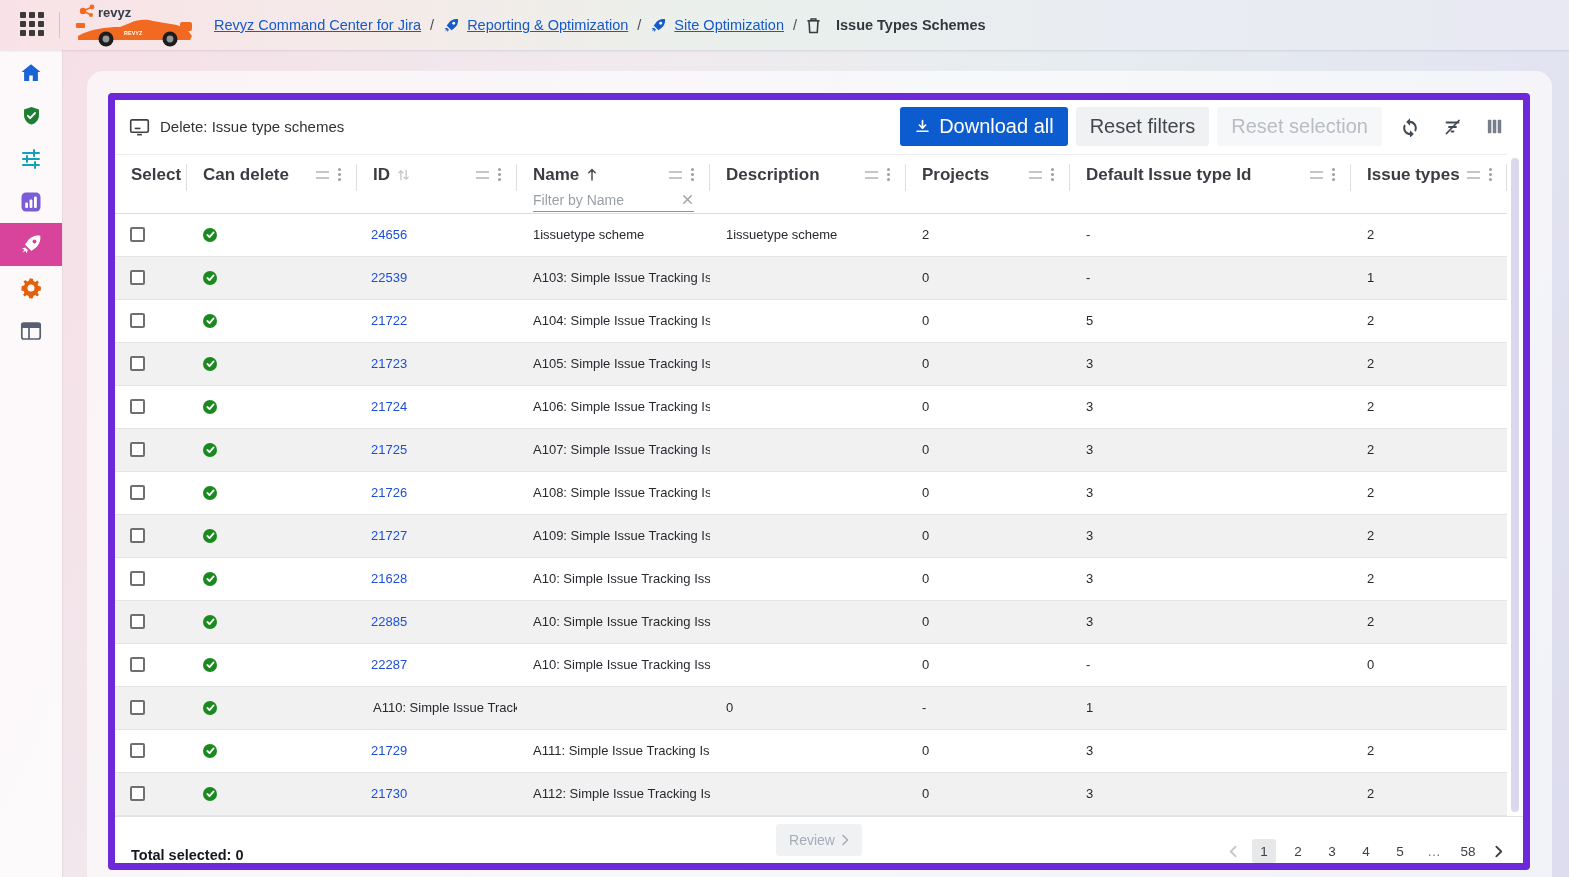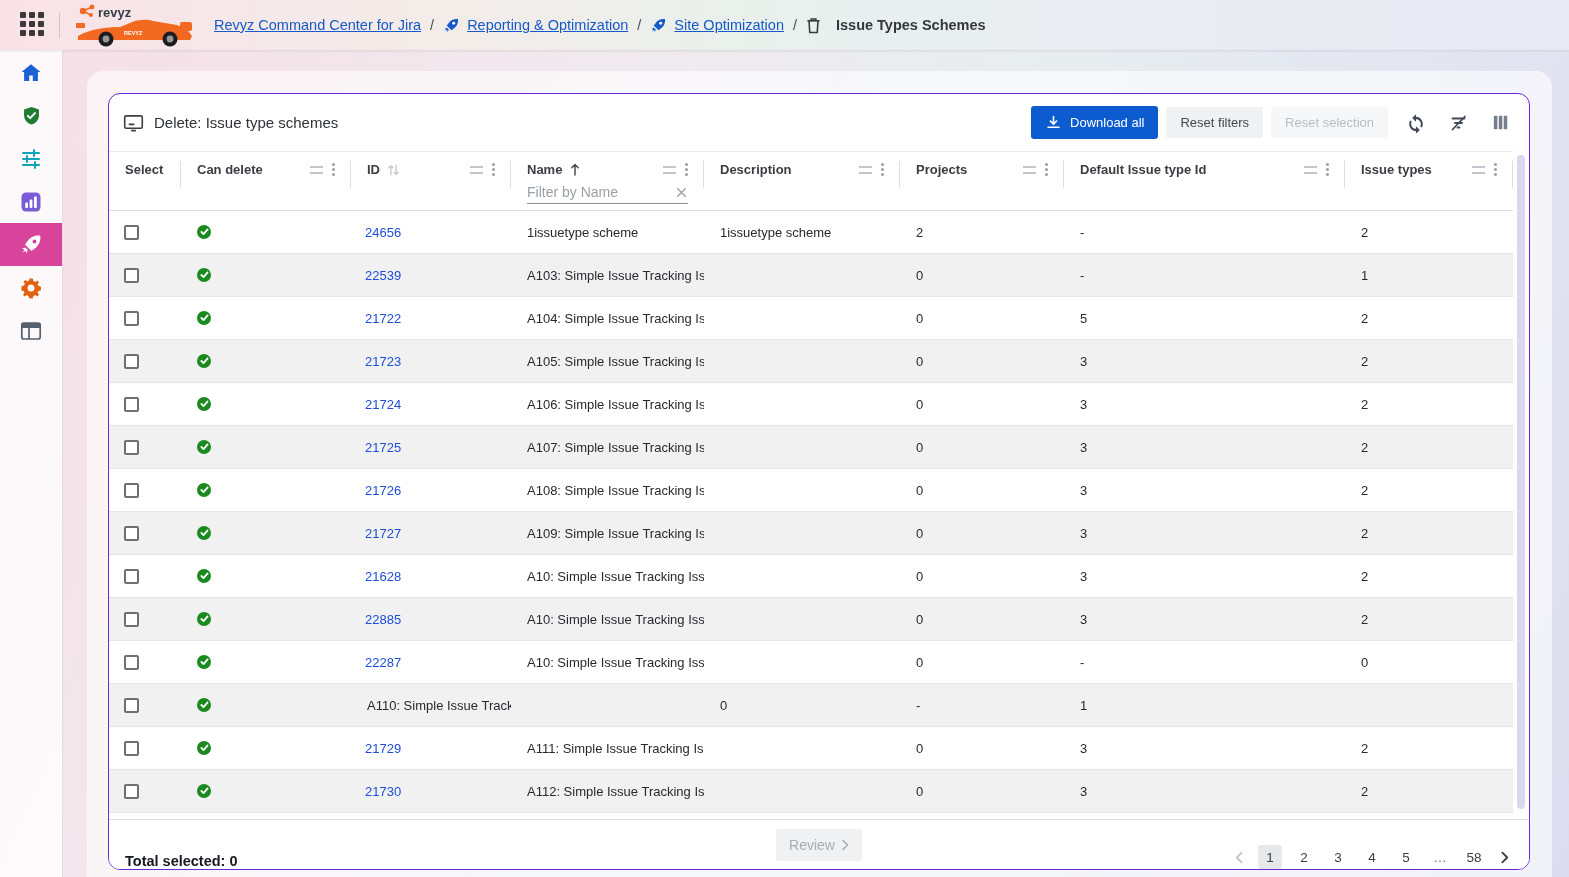--- a/index.html
+++ b/index.html
@@ -24,38 +24,38 @@
   .crumb-sep{ color:#4a4d52; }
   .crumb-current{ font-weight:bold; color:#33363c;margin-left:8px; }
   .crumb-ic{ display:inline-flex; margin-right:-2px; }
   
   .shell{ display:flex; height:827px; }
   .sidebar{ width:62px; background:rgba(255,255,255,.78); box-shadow:1px 0 0 rgba(0,0,0,.04); padding-top:1px; }
   .side-item{ width:62px; height:43px; display:flex; align-items:center; justify-content:center; cursor:pointer; }
   .side-item.active{ background:#d8439b; }
   .container{ flex:1; margin:21px 17px 0 25px; border-radius:16px 16px 0 0; background:rgba(255,255,255,.62); padding:22px 22px 0 21px; }
   
-  .card{ width:1422px; height:777px; background:#fff; border:1px solid #6d28d9; border-radius:12px; display:flex; flex-direction:column; overflow:hidden; }
+  .card{ width:1422px; height:777px; background:#fff; border:7px solid #6d28d9; border-radius:4px; display:flex; flex-direction:column; overflow:hidden; }
   .card-toolbar{ height:57px; display:flex; align-items:center; padding:0 15px 0 14px; }
   .toolbar-title{ display:flex; align-items:center; gap:10px; font-size:15px; color:#2f3338; }
   .toolbar-actions{ margin-left:auto; display:flex; align-items:center; gap:8px; }
-  .btn{ font-family:inherit; font-size:13px; border:none; border-radius:3px; padding:8px 14px; cursor:pointer; display:flex; align-items:center; gap:8px; }
+  .btn{ font-family:inherit; font-size:20px; border:none; border-radius:3px; padding:8px 14px; cursor:pointer; display:flex; align-items:center; gap:8px; }
   .btn-primary{ background:#0c5ccf; color:#fff; }
   .btn-light{ background:#f0f1f3; color:#42464d; }
   .btn-disabled{ background:#f6f7f8; color:#b8bcc3; cursor:default; }
   .icon-btn{ background:none; border:none; padding:4px; margin-left:6px; cursor:pointer; display:flex; align-items:center; }
   
   .table-wrap{ position:relative; padding-right:16px; }
   .scroll-track{ position:absolute; top:4px; right:4px; bottom:4px; width:8px; border-radius:4px; background:#dbd8ee; }
   .thead-row,.tr{ display:grid; grid-template-columns:72px 170px 160px 193px 196px 164px 281px minmax(0,1fr); }
   .thead-row{ height:60px; border-top:1px solid #ececee; border-bottom:1px solid #dcdcdc; }
   .th{ position:relative; padding:10px 10px 0 16px; }
   .th::after{ content:""; position:absolute; right:0; top:9px; height:27px; width:1px; background:#dddfe2; }
   .th-top{ display:flex; align-items:center; gap:7px; }
-  .th-label{ font-size:13px; font-weight:bold; color:#3a3d42; white-space:nowrap; }
+  .th-label{ font-size:17px; font-weight:bold; color:#3a3d42; white-space:nowrap; }
   .th-icons{ margin-left:auto; display:flex; align-items:center; gap:9px; padding-right:6px; }
   .icon-eq{ width:13px; height:8px; border-top:2px solid #c3c7cd; border-bottom:2px solid #c3c7cd; cursor:pointer; }
   .icon-dots{ width:3px; height:3px; border-radius:50%; background:#9aa0a8; box-shadow:0 5px 0 #9aa0a8,0 10px 0 #9aa0a8; margin-bottom:10px; cursor:pointer; }
   .th-filter{ margin-top:7px; display:flex; align-items:center; border-bottom:1px solid #8f9399; padding-bottom:3px; width:calc(100% - 6px); }
   .th-filter input{ border:none; outline:none; background:transparent; font-family:inherit; font-size:14px; color:#0369a1; flex:1; min-width:0; }
   .th-filter input::placeholder{ color:#9aa0a8; }
   .tbody .tr{ height:43px; border-bottom:1px solid #e5e5e6; background:#fff; }
   .tbody .tr.alt{ background:#f1f1f2; }
   .td{ display:flex; align-items:center; padding:0 16px; font-size:13px; color:#27292e; white-space:nowrap; overflow:hidden; }
   .td-select{ padding-left:15px; }

